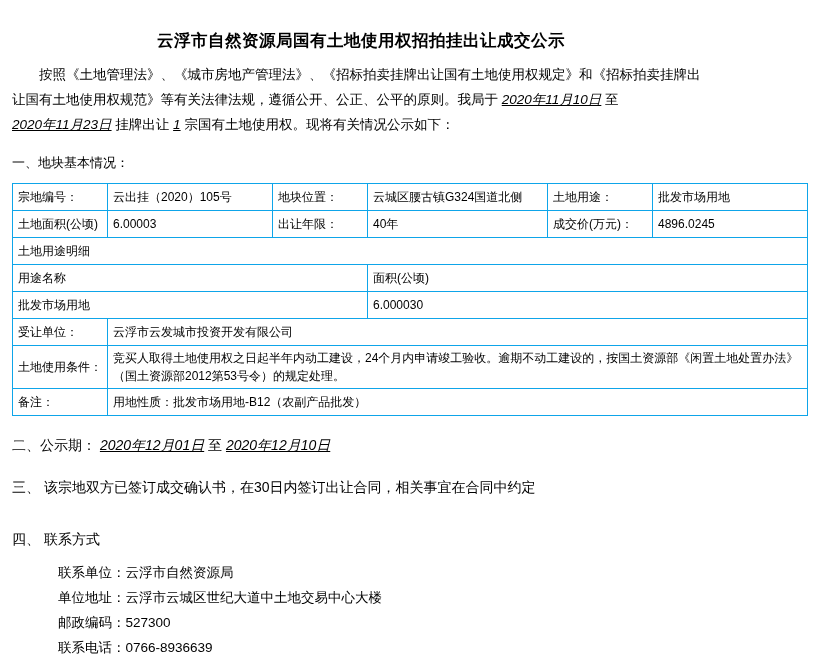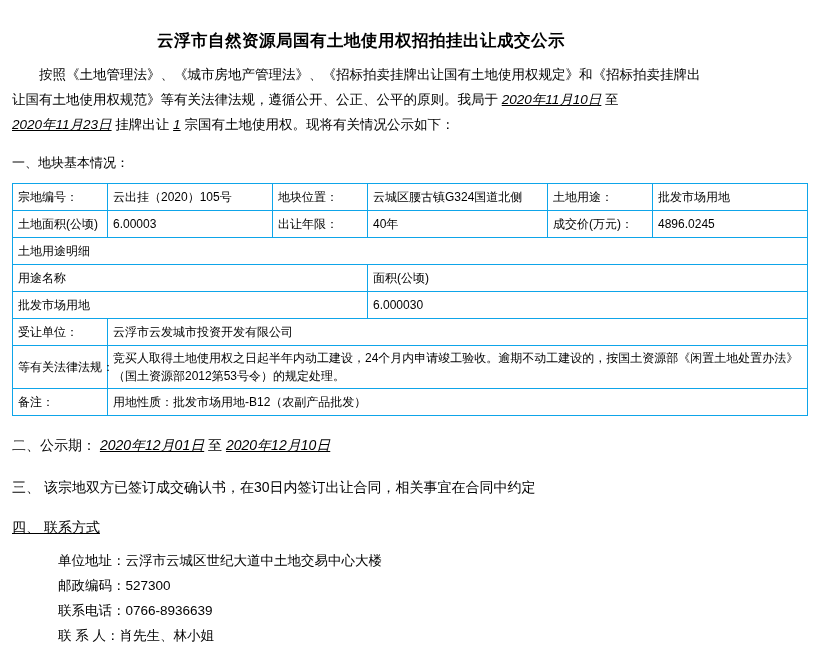--- a/index.html
+++ b/index.html
@@ -59,21 +59,21 @@
     height: 20px;
     word-break: break-all;
   }
   td.lbl { white-space: nowrap; }
   .multi { line-height: 19px; }
   .section-line {
     font-size: 14px;
     line-height: 26px;
     margin: 16px 0 0 2px;
   }
-  .section-line.tight { margin-top: 14px; text-decoration: underline; }
+  .section-line.tight { margin-top: 26px; }
   .contact-block {
     margin: 8px 0 0 2px;
   }
   .contact-row {
     font-size: 13.5px;
     line-height: 25px;
     padding-left: 46px;
   }
 </style>
 </head>
@@ -132,21 +132,21 @@
       </tr>
       <tr>
         <td colspan="3">批发市场用地</td>
         <td colspan="3">6.000030</td>
       </tr>
       <tr>
         <td class="lbl">受让单位：</td>
         <td colspan="5">云浮市云发城市投资开发有限公司</td>
       </tr>
       <tr>
-        <td class="lbl">等有关法律法规：</td>
+        <td class="lbl">土地使用条件：</td>
         <td colspan="5" class="multi">竞买人取得土地使用权之日起半年内动工建设，24个月内申请竣工验收。逾期不动工建设的，按国土资源部《闲置土地处置办法》（国土资源部2012第53号令）的规定处理。</td>
       </tr>
       <tr>
         <td class="lbl">备注：</td>
         <td colspan="5">用地性质：批发市场用地-B12（农副产品批发）</td>
       </tr>
     </tbody>
   </table>
 
   <div class="section-line">
@@ -154,20 +154,21 @@
     <span class="u">2020年12月01日</span>
     <span>至</span>
     <span class="u">2020年12月10日</span>
   </div>
 
   <div class="section-line">三、 该宗地双方已签订成交确认书，在30日内签订出让合同，相关事宜在合同中约定</div>
 
   <div class="section-line tight">四、 联系方式</div>
 
   <div class="contact-block">
+    <div class="contact-row">联系单位：云浮市自然资源局</div>
     <div class="contact-row">单位地址：云浮市云城区世纪大道中土地交易中心大楼</div>
     <div class="contact-row">邮政编码：527300</div>
     <div class="contact-row">联系电话：0766-8936639</div>
     <div class="contact-row">联 系 人：肖先生、林小姐</div>
 
   </div>
 
 </div>
 
 </body></html>

